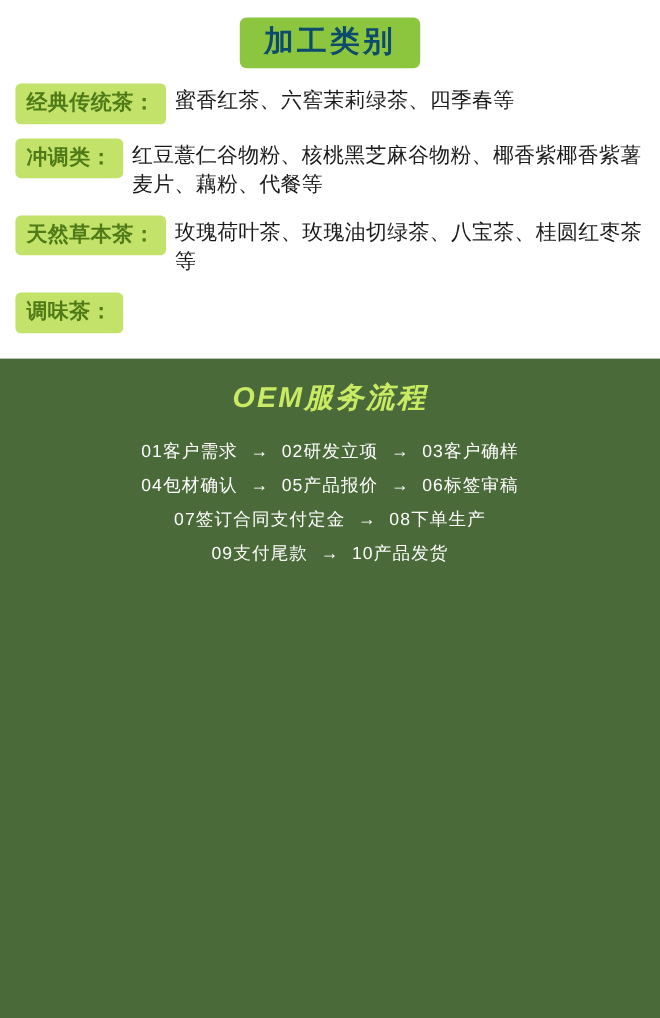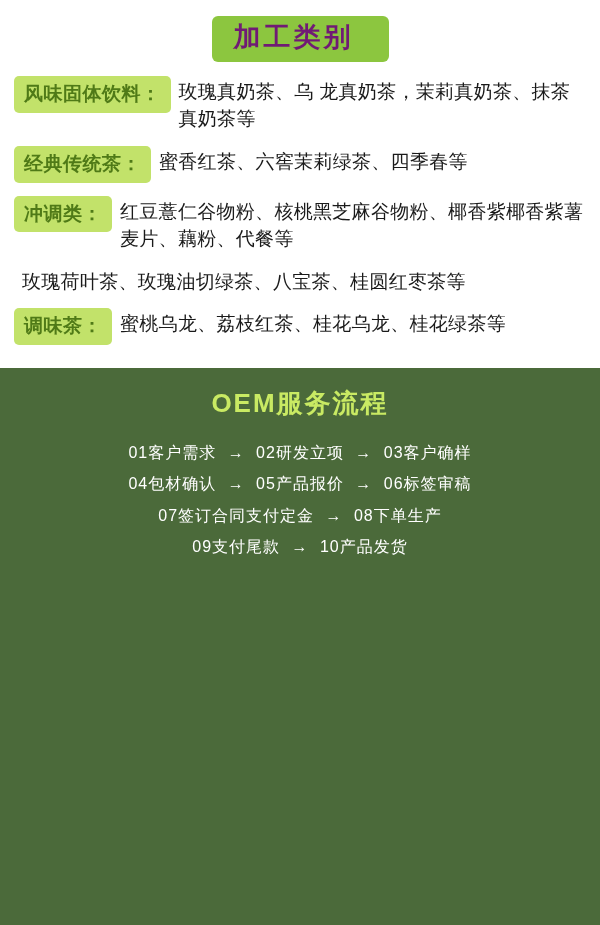--- a/index.html
+++ b/index.html
@@ -26,25 +26,25 @@
     padding: 16px 14px 10px 14px;
     box-sizing: border-box;
   }
   .main-title-wrap {
     text-align: center;
     margin-bottom: 14px;
   }
   .main-title {
     display: inline-block;
     background: #8cc63f;
-    color: #701a75;
+    color: #0c4a6e;
     font-size: 27px;
     font-weight: bold;
     letter-spacing: 3px;
-    padding: 7px 35px 9px 22px;
+    padding: 7px 22px 9px 22px;
     border-radius: 6px;
     line-height: 1.1;
   }
   .row {
     display: flex;
     align-items: flex-start;
     margin-bottom: 13px;
   }
   .tag {
     background: #c2e26a;
@@ -75,20 +75,21 @@
     box-sizing: border-box;
     text-align: center;
   }
   .oem-title {
     color: #c9ea63;
     font-size: 26px;
     font-weight: bold;
     letter-spacing: 2px;
     margin-bottom: 18px;
     line-height: 1.2;
+    font-style: italic;
   }
   .flow-line {
     color: #ffffff;
     font-size: 16px;
     line-height: 1.95;
     letter-spacing: 1px;
   }
   .arrow {
     padding: 0 6px;
   }
@@ -97,42 +98,38 @@
 <body>
 
 <div class="page">
 
   <div class="top-section">
 
     <div class="main-title-wrap">
       <div class="main-title">加工类别</div>
     </div>
 
-    <div class="row">
-      <div class="tag">风味固体饮料：</div>
-      <div class="row-text">玫瑰真奶茶、乌 龙真奶茶，茉莉真奶茶、抹茶真奶茶等</div>
-    </div>
 
     <div class="row">
       <div class="tag">经典传统茶：</div>
       <div class="row-text">蜜香红茶、六窖茉莉绿茶、四季春等</div>
     </div>
 
     <div class="row">
       <div class="tag">冲调类：</div>
       <div class="row-text">红豆薏仁谷物粉、核桃黑芝麻谷物粉、椰香紫椰香紫薯麦片、藕粉、代餐等</div>
     </div>
 
     <div class="row">
+      <div class="tag">天然草本茶：</div>
       <div class="row-text">玫瑰荷叶茶、玫瑰油切绿茶、八宝茶、桂圆红枣茶等</div>
     </div>
 
     <div class="row">
       <div class="tag">调味茶：</div>
-      <div class="row-text">蜜桃乌龙、荔枝红茶、桂花乌龙、桂花绿茶等</div>
     </div>
 
 
   </div>
 
   <div class="bottom-section">
     <div class="oem-title">OEM服务流程</div>
 
     <div class="flow-line">
       <span>01客户需求</span>

